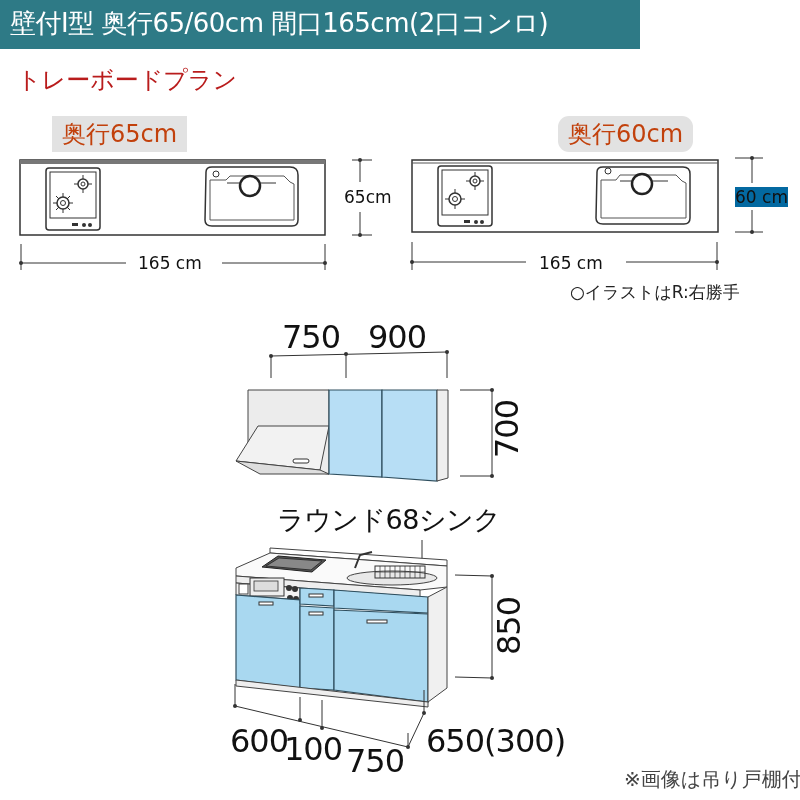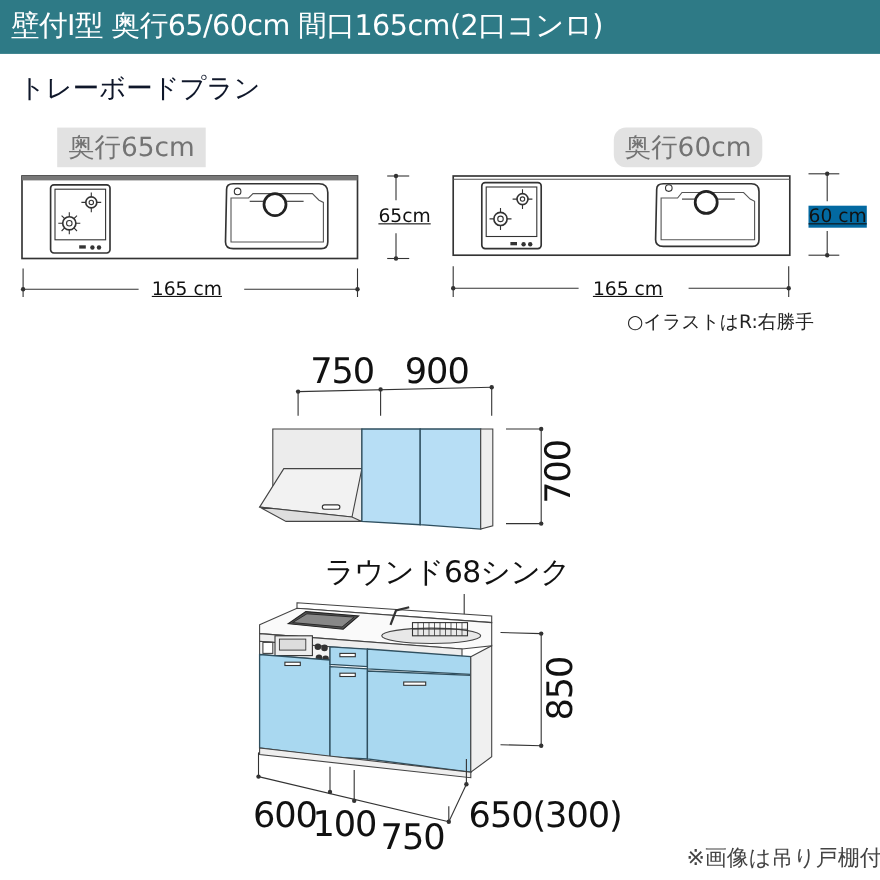--- a/index.html
+++ b/index.html
@@ -3,34 +3,34 @@
 <meta charset="utf-8">
 <style>
   html, body { margin: 0; padding: 0; }
   body {
     width: 800px; height: 800px; position: relative; overflow: hidden;
     background: #ffffff;
     font-family: "DejaVu Sans", "Liberation Sans", sans-serif;
     color: #111;
   }
   .header {
-    position: absolute; left: 0; top: 0; width: 800px; height: 49px;
+    position: absolute; left: 0; top: 0; width: 640px; height: 49px;
     background: #2e7a86;
   }
   .header-title {
     position: absolute; left: 10px; top: 6px;
     font-size: 26px; color: #ffffff; letter-spacing: -0.5px;
     white-space: nowrap;
   }
   .abs { position: absolute; white-space: nowrap; }
-  .plan-title { left: 17px; top: 64px; font-size: 24px; color: #0f172a; }
+  .plan-title { left: 17px; top: 64px; font-size: 24px; color: #b91c1c; }
   .depth-label {
-    background: #e2e2e2; font-size: 24px; padding: 2px 10px 2px 10px; color: #737373;
-  }
-  .dim { font-size: 17px; color: #111; text-decoration: underline; }
+    background: #e2e2e2; font-size: 24px; padding: 2px 10px 2px 10px; color: #c2410c;
+  }
+  .dim { font-size: 17px; color: #111; }
   .note { font-size: 17px; color: #222; }
   .bigdim { font-size: 32px; color: #111; letter-spacing: -1px; }
   .footnote { font-size: 20px; color: #444; }
   svg { position: absolute; left: 0; top: 0; }
 </style>
 </head>
 <body>
 
 <div class="header">
   <div class="header-title">壁付I型 奥行65/60cm 間口165cm(2口コンロ)</div>
@@ -213,20 +213,20 @@
 <div class="abs dim" style="left:344px; top:187px; background:#fff;">65cm</div>
 <div class="abs dim" style="left:138px; top:253px;">165 cm</div>
 <div class="abs dim" style="left:735px; top:187px; background:#0369a1;">60 cm</div>
 <div class="abs dim" style="left:539px; top:253px;">165 cm</div>
 <div class="abs note" style="left:570px; top:281px;">○イラストはR:右勝手</div>
 
 <div class="abs bigdim" style="left:282px; top:318px;">750</div>
 <div class="abs bigdim" style="left:368px; top:318px;">900</div>
 <div class="abs bigdim" style="left:488px; top:414px; transform: rotate(-90deg); transform-origin: left top; top:458px;">700</div>
 
-<div class="abs" style="left:295px; top:502px; font-size:27px; letter-spacing:-0.5px;">ラウンド68シンク</div>
+<div class="abs" style="left:277px; top:502px; font-size:27px; letter-spacing:-0.5px;">ラウンド68シンク</div>
 <div class="abs bigdim" style="left:490px; top:655px; transform: rotate(-90deg); transform-origin: left top;">850</div>
 <div class="abs bigdim" style="left:230px; top:722px;">600</div>
 <div class="abs bigdim" style="left:284px; top:730px;">100</div>
 <div class="abs bigdim" style="left:346px; top:742px;">750</div>
 <div class="abs bigdim" style="left:426px; top:722px;">650(300)</div>
 
 <div class="abs footnote" style="left:624px; top:766px;">※画像は吊り戸棚付</div>
 
 </body></html>

